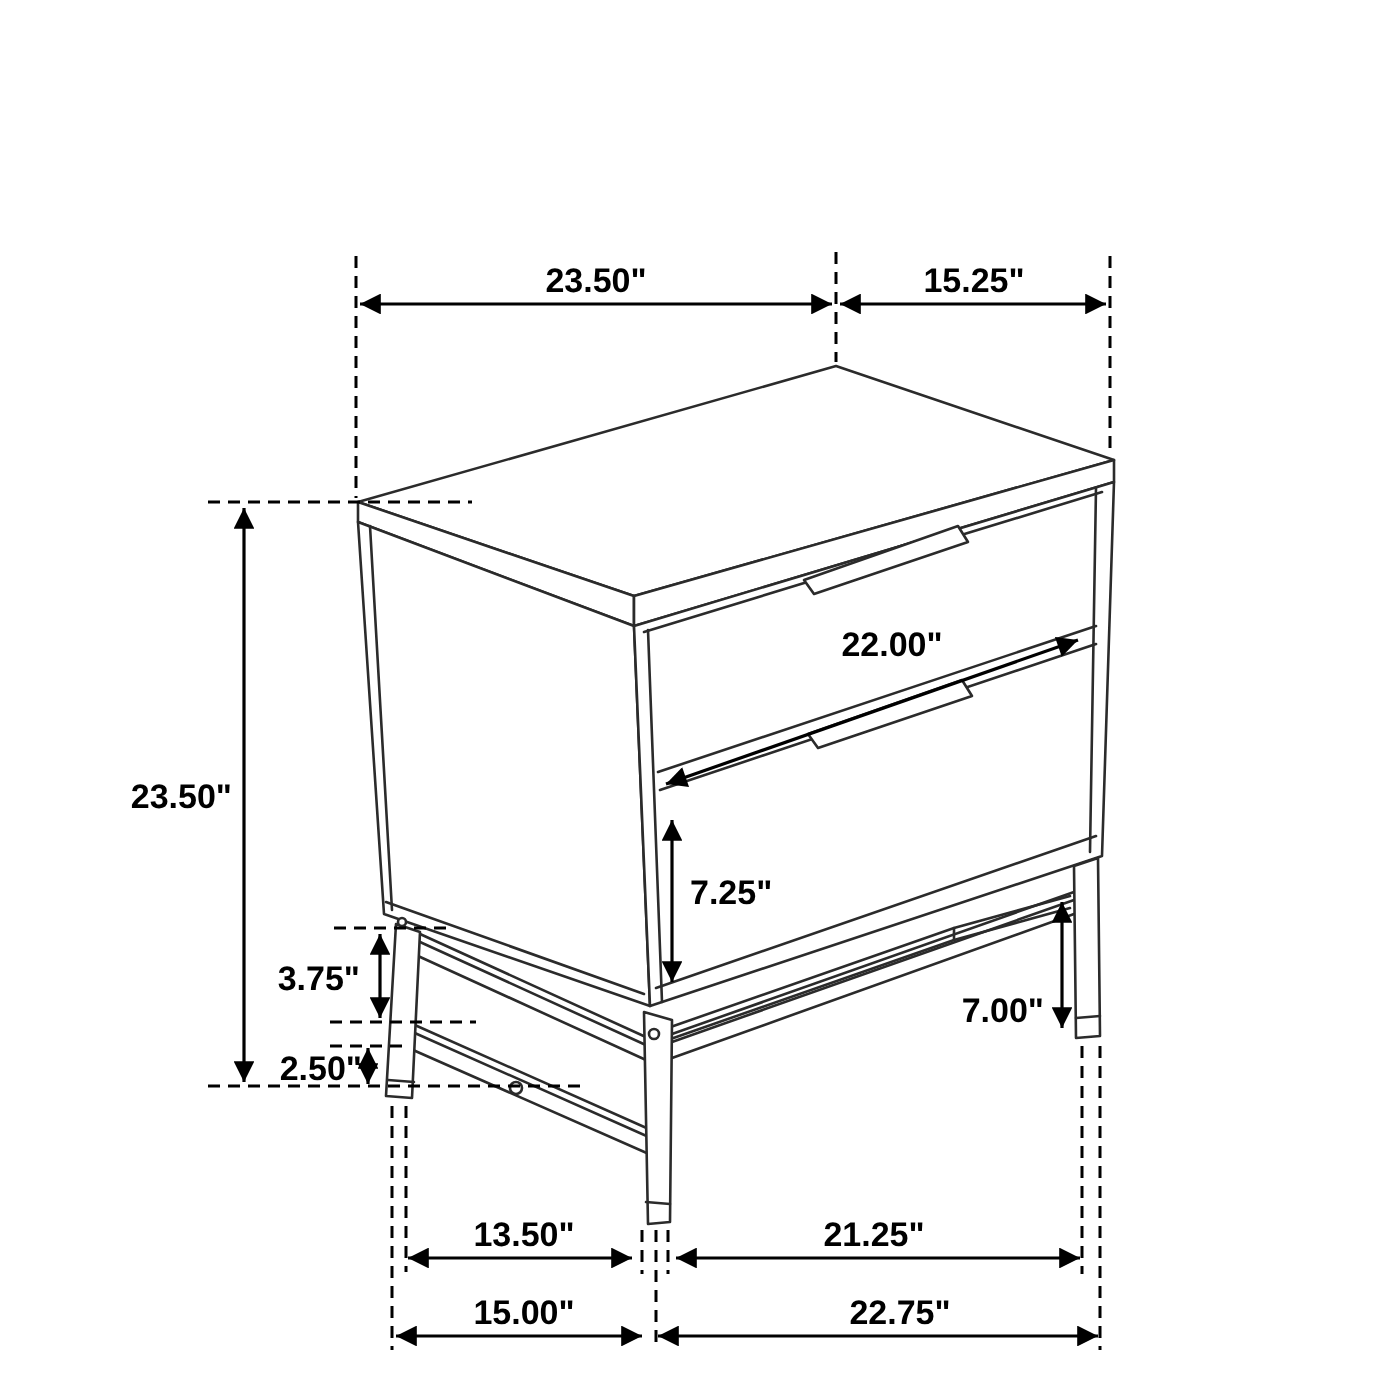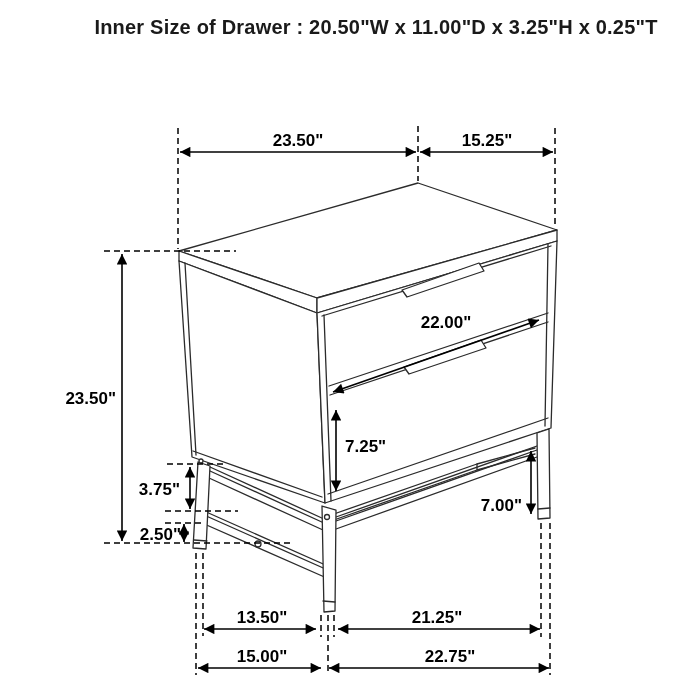--- a/index.html
+++ b/index.html
@@ -58,21 +58,20 @@
     stroke-width: 1.5;
     fill: none;
     stroke-dasharray: 6 4;
   }
 </style>
 </head>
 <body>
 
 <div class="stage">
 
-  <div class="diagram-title">Inner Size of Drawer : 20.50"W x 11.00"D x 3.25"H x 0.25"T</div>
 
   <svg class="drawing" width="700" height="700" viewBox="0 0 700 700">
     <defs>
       <marker id="ah" viewBox="0 0 10 10" refX="10" refY="5" markerWidth="8.5" markerHeight="6.5" orient="auto-start-reverse">
         <path d="M0,0 L10,5 L0,10 z" fill="#000000"></path>
       </marker>
     </defs>
 
     <g class="furn">
 

